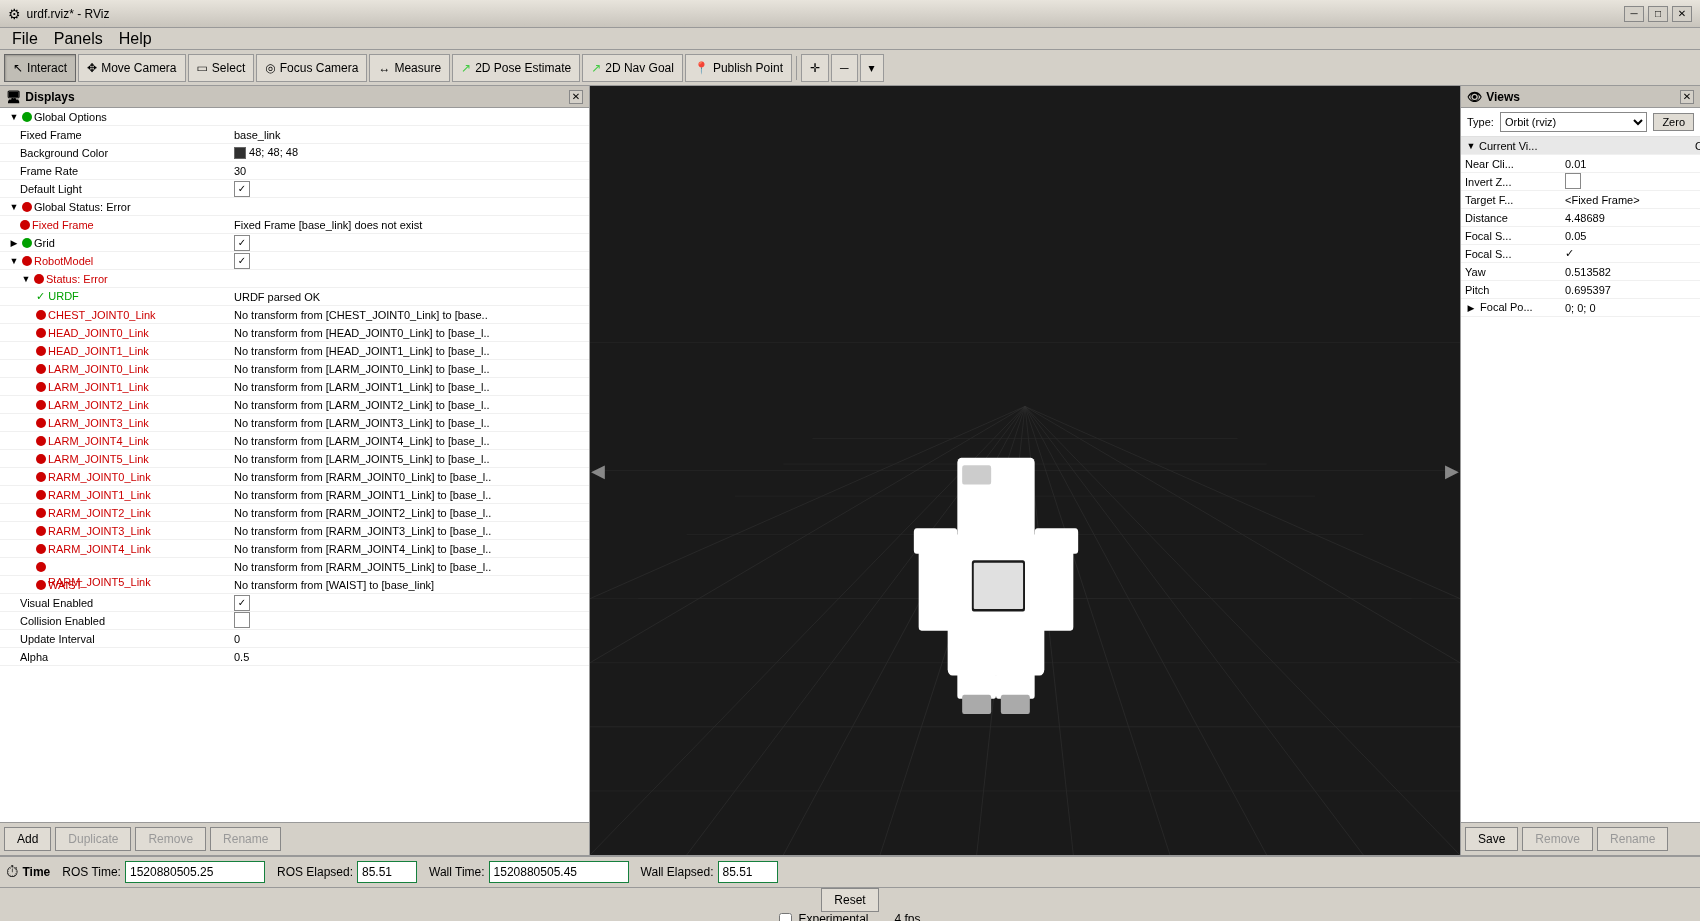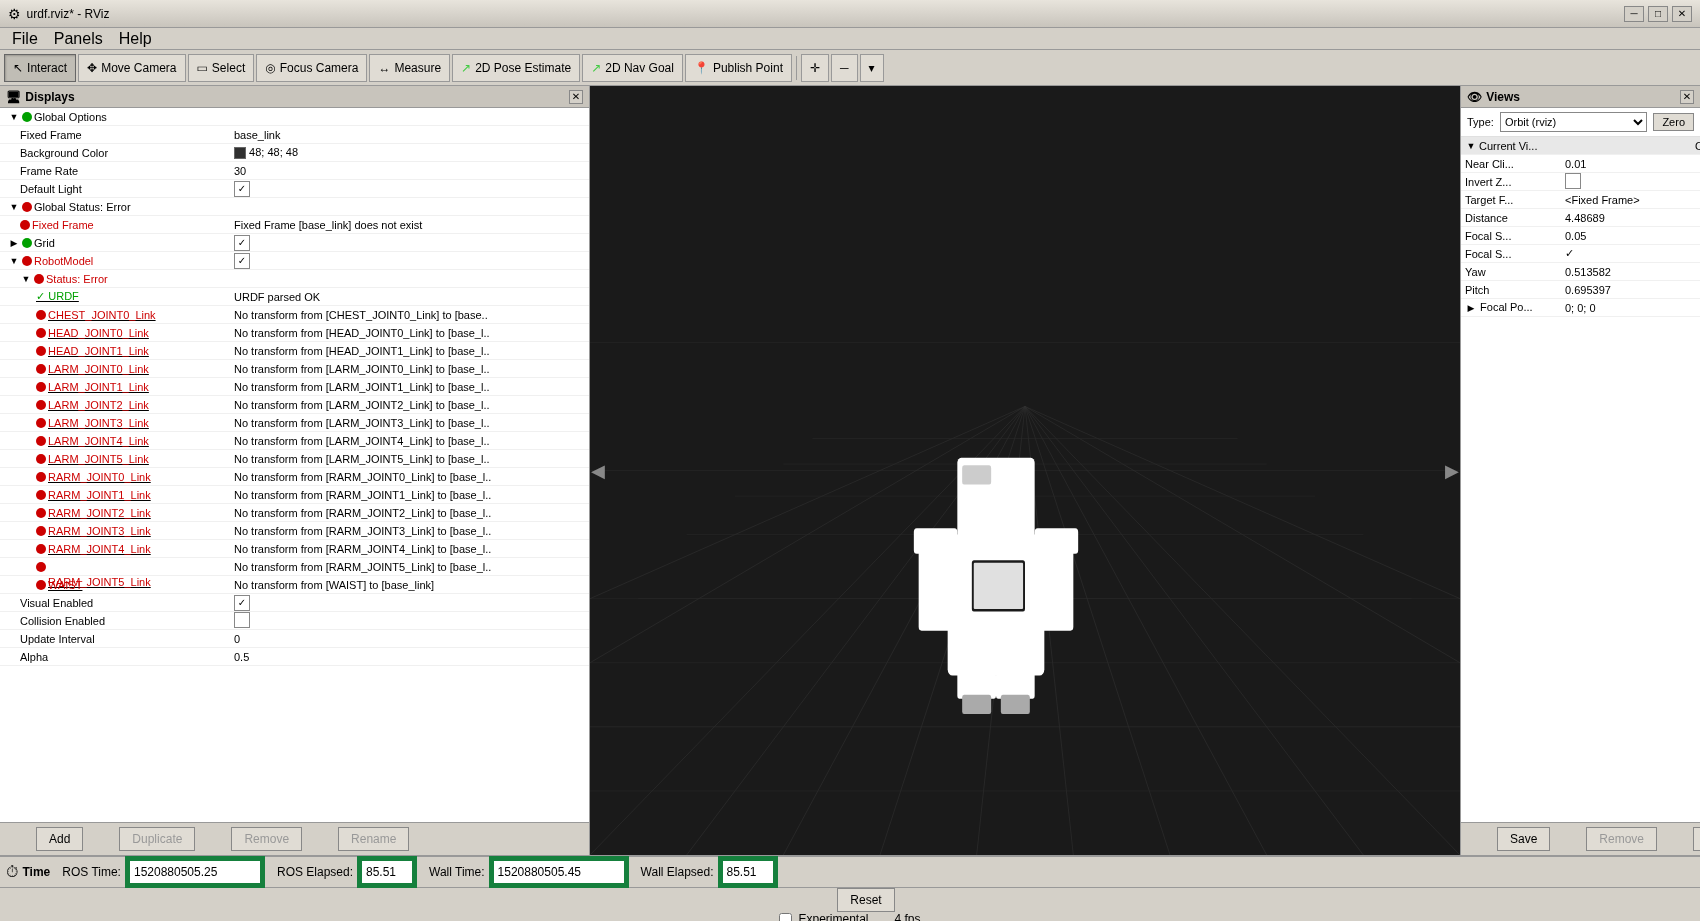--- a/index.html
+++ b/index.html
@@ -113,21 +113,21 @@
     .tree-cell-value {
       flex: 1;
       padding-left: 4px;
       overflow: hidden;
       white-space: nowrap;
       text-overflow: ellipsis;
     }
     
     .indent1 { padding-left: 8px; }
     .indent2 { padding-left: 20px; }
-    .indent3 { padding-left: 36px; text-decoration: underline; }
+    .indent3 { padding-left: 36px; }
     
     .expand-arrow { width: 12px; height: 12px; display: inline-flex; align-items: center; justify-content: center; font-size: 9px; }
     
     .status-dot { width: 10px; height: 10px; border-radius: 50%; display: inline-block; flex-shrink: 0; }
     .status-green { background: #00a000; }
     .status-red { background: #cc0000; }
     
     .checkbox-cell { width: 16px; height: 16px; border: 1px solid #888; background: white; display: inline-flex; align-items: center; justify-content: center; font-size: 10px; }
     .checkbox-checked::after { content: '✓'; }
     
@@ -138,21 +138,20 @@
       gap: 4px;
       background: #d4d0c8;
       border-top: 1px solid #999;
     }
     .footer-btn {
       padding: 4px 12px;
       border: 1px solid #888;
       background: #e0dcd4;
       cursor: pointer;
       font-size: 12px;
-      margin-left: 32px;
     }
     .footer-btn.disabled { color: #999; cursor: default; }
     
     
     #center-panel {
       flex: 1;
       background: #1a1a1a;
       position: relative;
       overflow: hidden;
     }
@@ -255,22 +254,22 @@
       border-top: 2px solid #999;
       display: flex;
       align-items: center;
       padding: 0 6px;
       gap: 4px;
     }
     
     .time-label { font-size: 12px; font-weight: bold; }
     .time-field-label { font-size: 12px; }
     .time-field-value {
-      height: 32px;
-      border: 5px solid #15803d;
+      height: 22px;
+      border: 1px solid #15803d;
       background: white;
       padding: 0 4px;
       font-size: 12px;
     }
     
     
     #bottom-bar {
       height: 34px;
       background: #d4d0c8;
       border-top: 1px solid #999;

